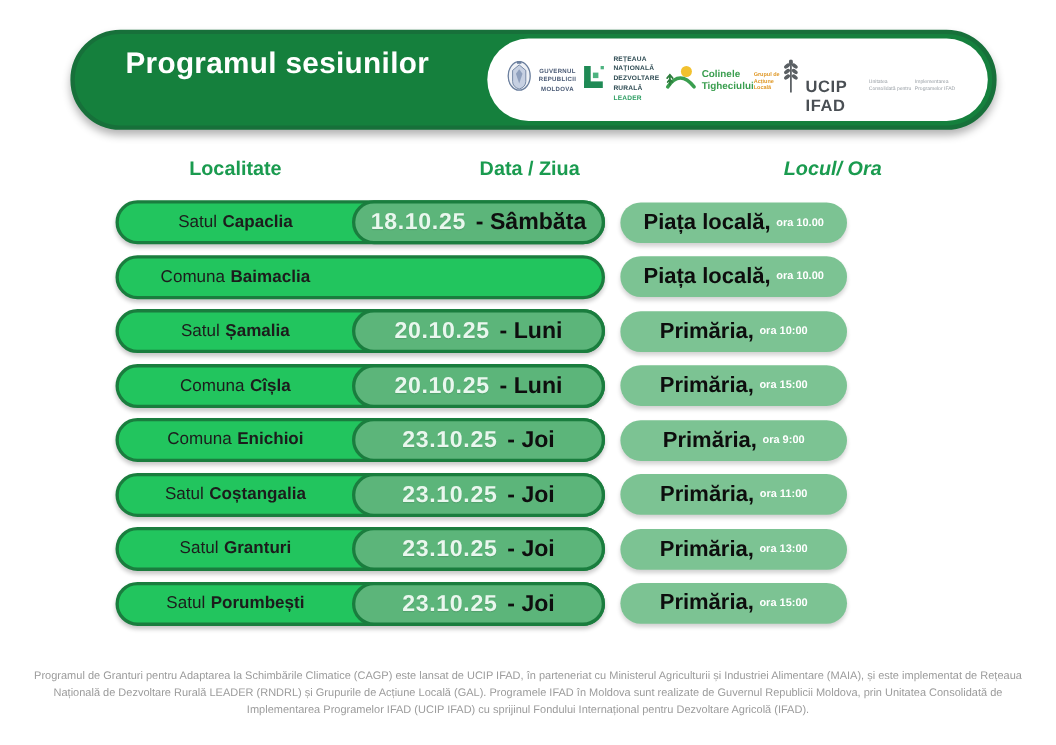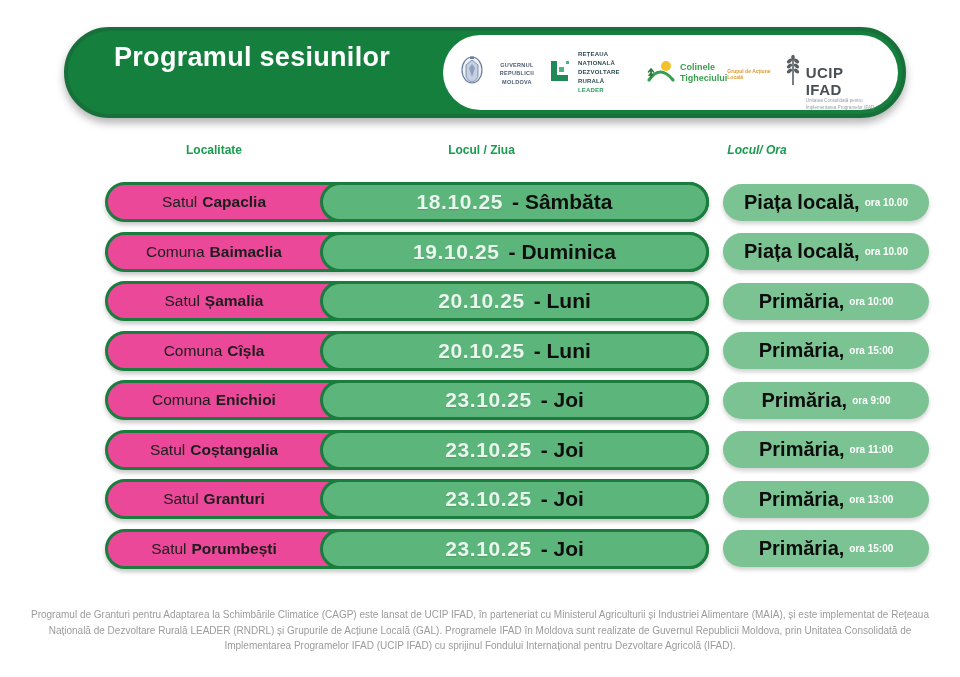--- a/index.html
+++ b/index.html
@@ -28,42 +28,42 @@
   .logo { display:flex; flex-direction:row; align-items:center; }
   .gov-text { font-size:5.5px; color:#4a5a75; font-weight:700; text-align:center; line-height:1.5; margin-top:2px; letter-spacing:0.3px; }
   .rndrl { flex-direction:row; gap:5px; align-items:center; }
   .rndrl-lines { display:flex; flex-direction:column; line-height:1.5; }
   .rndrl-line { font-size:6px; font-weight:700; color:#2d4a52; letter-spacing:0.2px; }
   .rndrl-leader { color:#2e9e63; }
   .gal-name { font-size:9px; font-weight:700; color:#3a9e4f; line-height:1.2; }
   .gal-row { display:flex; align-items:center; gap:4px; }
   .gal-sub { font-size:5px; color:#e09a2b; margin-top:3px; font-weight:700; }
   .ucip { flex-direction:row; gap:5px; align-items:center; }
-  .ucip-texts { display:flex; flex-direction:column;margin-top:31px; }
+  .ucip-texts { display:flex; flex-direction:row;margin-top:31px; }
   .ucip-name { font-size:15px; font-weight:700; color:#4a4f54; letter-spacing:0.5px; }
   .ucip-sub { font-size:4.6px; color:#9aa0a6; line-height:1.5; }
 
   
   .col-headers {
     position:absolute; top:143px; left:105px; display:flex; align-items:center;
   }
-  .col-h { font-size:12px; font-weight:700; color:#1a9b4f; text-align:center; }
+  .col-h { font-size:18px; font-weight:700; color:#1a9b4f; text-align:center; }
   .col-h1 { width:218px; }
   .col-h2 { width:317px; }
   .col-h3 { width:206px; margin-left:14px;font-style:italic; }
 
   
   .rows {
     position:absolute; top:182px; left:105px;
     display:flex; flex-direction:column; gap:9.5px;
   }
   .row { display:flex; align-items:center; }
   .row-main {
-    display:flex; width:604px; height:40px;
-    background:#ec4899; border:3px solid #1a7d3e; border-radius:24px;
+    display:flex; width:445px; height:40px;
+    background:#22c55e; border:3px solid #1a7d3e; border-radius:24px;
     box-shadow:0 3px 4px rgba(0,0,0,0.22);
   }
   .cell-locality {
     width:212px; display:flex; align-items:center; justify-content:center; gap:5px;
     font-size:15.5px; color:#1c1c1c;
   }
   .loc-prefix { font-weight:400; }
   .loc-name { font-weight:700; }
   .cell-date {
     flex:1; margin:-3px -3px -3px 0;
@@ -163,21 +163,21 @@
         <span class="ucip-sub">Unitatea Consolidată pentru</span>
         <span class="ucip-sub">Implementarea Programelor IFAD</span>
       </div>
     </div>
 
   </div>
 </div>
 
 <div class="col-headers">
   <div class="col-h col-h1">Localitate</div>
-  <div class="col-h col-h2">Locul / Ziua</div>
+  <div class="col-h col-h2">Data / Ziua</div>
   <div class="col-h col-h3">Locul/ Ora</div>
 </div>
 
 <div class="rows">
   <div class="row">
     <div class="row-main">
       <div class="cell-locality">
         <span class="loc-prefix">Satul</span>
         <span class="loc-name">Capaclia</span>
       </div>
@@ -191,24 +191,20 @@
       <span class="time">ora 10.00</span>
     </div>
   </div>
 
   <div class="row">
     <div class="row-main">
       <div class="cell-locality">
         <span class="loc-prefix">Comuna</span>
         <span class="loc-name">Baimaclia</span>
       </div>
-      <div class="cell-date">
-        <span class="date-num">19.10.25</span>
-        <span class="date-day">- Duminica</span>
-      </div>
     </div>
     <div class="row-place">
       <span class="place">Piața locală,</span>
       <span class="time">ora 10.00</span>
     </div>
   </div>
 
   <div class="row">
     <div class="row-main">
       <div class="cell-locality">

